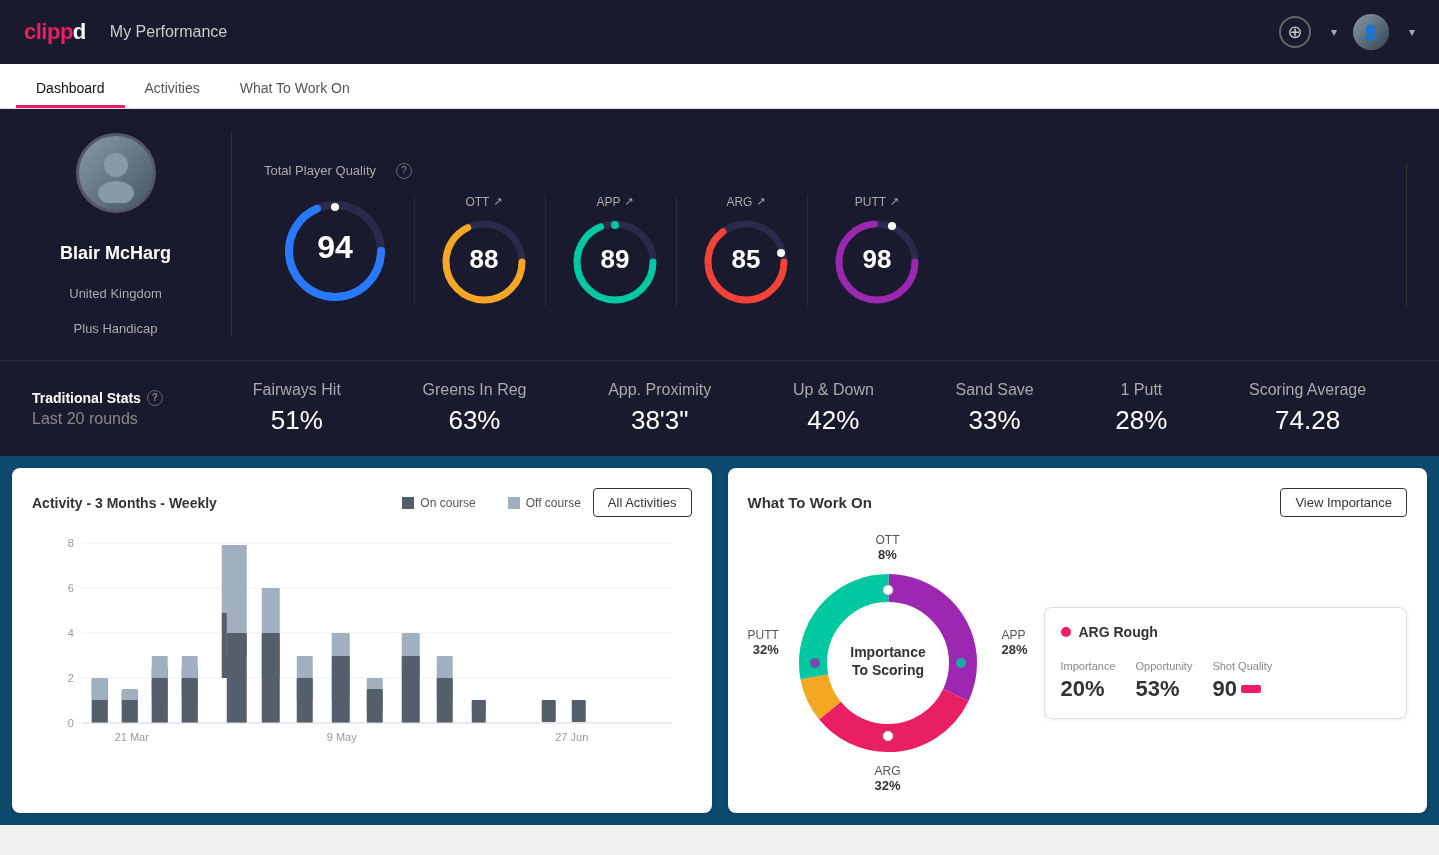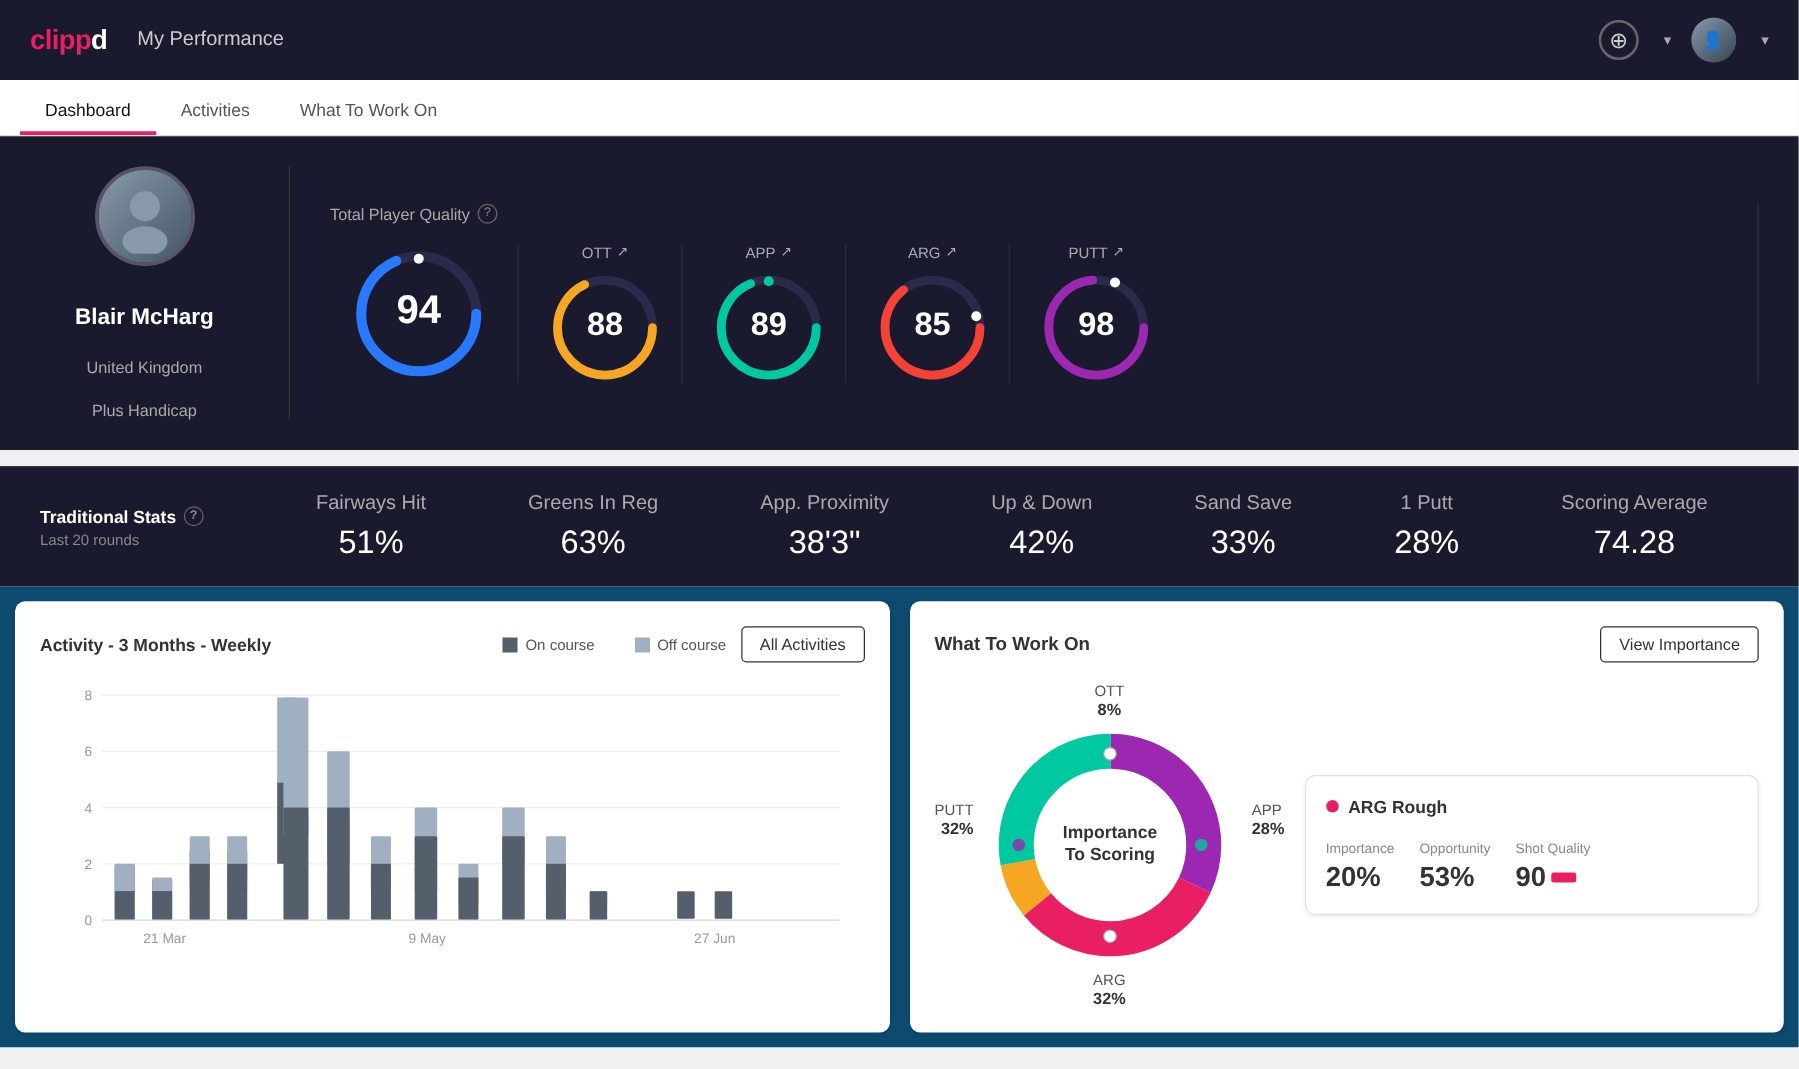--- a/index.html
+++ b/index.html
@@ -92,21 +92,21 @@
     .player-handicap { font-size: 13px; color: #aaa; margin-top: 2px; }
 
     
     .gauges-section {
       flex: 1;
       padding: 0 32px;
       border-right: 1px solid #333;
     }
     .total-quality-label {
       font-size: 13px; color: #aaa; margin-bottom: 16px;
-      display: flex; align-items: flex-end; gap: 6px;
+      display: flex; align-items: center; gap: 20px;
     }
     .info-icon {
       width: 16px; height: 16px; border-radius: 50%; border: 1px solid #666;
       display: inline-flex; align-items: center; justify-content: center;
       font-size: 10px; color: #888; cursor: pointer;
     }
     .gauges-row {
       display: flex;
       align-items: center;
       gap: 8px;
@@ -125,27 +125,26 @@
     }
     .trend-arrow { font-size: 11px; }
 
     
     .stats-section {
       background: #1a1a2e;
       padding: 20px 32px;
       display: flex;
       align-items: center;
       border-top: 1px solid #2a2a3e;
-      margin-top: 13px;
     }
     .stats-label {
       min-width: 180px;
     }
     .stats-label-title { font-size: 14px; font-weight: 600; color: #fff; display: flex; align-items: center; gap: 6px; }
-    .stats-label-sub { font-size: 12px; color: #888; margin-top: 4px; }
+    .stats-label-sub { font-size: 16px; color: #888; margin-top: 4px; }
     .stats-grid {
       flex: 1;
       display: flex;
       gap: 0;
       justify-content: space-around;
     }
     .stat-item { text-align: center; }
     .stat-name { font-size: 16px; color: #aaa; margin-bottom: 6px; }
     .stat-value { font-size: 26px; font-weight: 300; color: #fff; }
 

